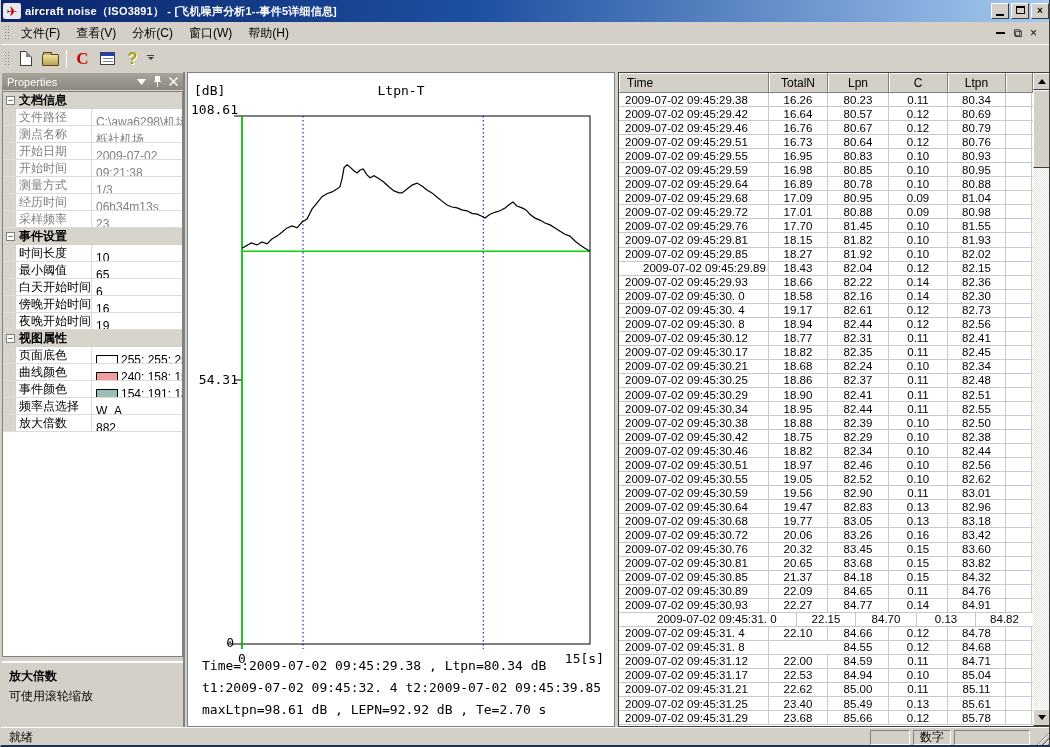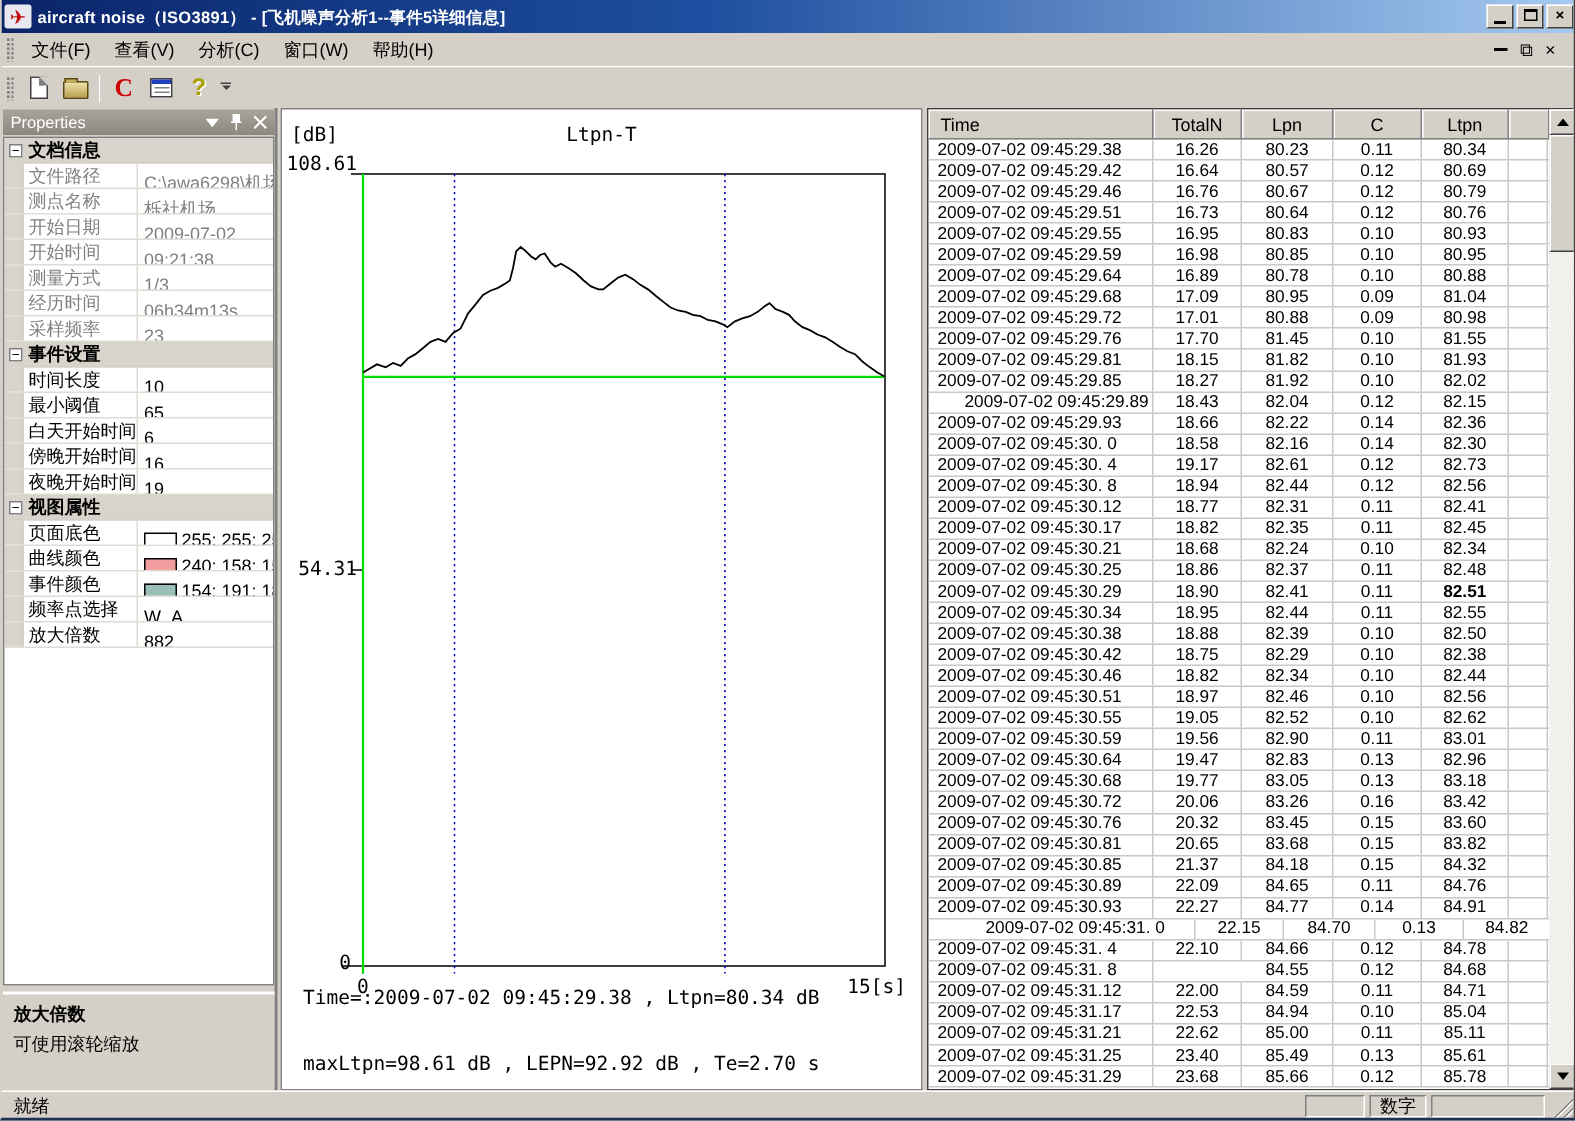--- a/index.html
+++ b/index.html
@@ -346,20 +346,21 @@
           <rect id="plot-border" x="0" y="0" width="348" height="528" fill="none" stroke="#000"></rect>
           <line id="t1-line" y1="0" y2="533" stroke-dasharray="1.5,2.5" x1="61.01599999999999" x2="61.01599999999999" stroke="#0000BB"></line>
           <line id="t2-line" y1="0" y2="533" stroke-dasharray="1.5,2.5" x1="241.28" x2="241.28" stroke="#0000BB"></line>
           <line id="threshold-line" x1="0" x2="348" y1="135.19639075591564" y2="135.19639075591564" stroke="#00DD00" stroke-width="1.5"></line>
           <line id="cursor-line" y1="0" y2="533" x1="0" x2="0" stroke="#00DD00" stroke-width="1.5"></line>
           <polyline id="curve" fill="none" stroke-width="1.2" points="0.0,132.3 9.3,126.9 15.1,128.9 20.0,126.0 25.1,127.9 29.9,123.0 35.0,120.1 39.9,116.2 45.0,111.9 50.1,109.9 55.0,111.9 60.1,106.0 65.0,103.1 70.1,92.9 74.9,87.1 80.0,80.7 84.9,77.8 90.0,75.9 94.9,73.0 97.9,71.0 100.0,62.8 102.1,51.6 105.1,48.7 108.1,51.1 112.1,55.0 115.1,56.9 118.1,54.0 121.1,53.0 125.0,58.9 128.1,61.8 132.0,59.8 137.1,62.8 142.0,66.2 147.1,71.0 152.0,74.9 157.1,76.9 160.1,76.9 165.0,73.0 170.1,69.1 174.9,67.1 180.0,70.1 184.9,73.9 190.0,76.9 195.1,81.2 200.0,85.1 205.1,89.0 210.0,91.0 215.1,91.9 219.9,93.9 225.0,94.8 229.9,97.3 235.0,98.2 239.9,100.2 242.9,102.1 248.0,98.2 252.9,96.3 258.0,94.8 263.1,91.9 268.0,88.0 271.0,86.1 274.9,90.0 280.0,91.9 284.0,93.9 287.9,98.2 293.0,102.1 297.9,104.1 303.0,107.0 308.1,108.9 313.0,111.9 318.1,115.3 322.9,118.2 328.0,120.1 332.9,125.0 338.0,128.9 342.9,132.3 348.0,135.2" stroke="#000000"></polyline>
         </svg>
       </div>
 
       <span class="footer-line" style="top:585px;">Time=:2009-07-02 09:45:29.38 , Ltpn=80.34 dB</span>
+      <span class="footer-line" style="top:607px;">t1:2009-07-02 09:45:32. 4 t2:2009-07-02 09:45:39.85</span>
       <span class="footer-line" style="top:629px;">maxLtpn=98.61 dB , LEPN=92.92 dB , Te=2.70 s</span>
     </div>
 
     <div id="table-panel">
       <div id="grid-header">
           <div class="hcell time" style="width: 150px;">Time</div>
           <div class="hcell" style="width: 59px;">TotalN</div>
           <div class="hcell" style="width: 61px;">Lpn</div>
           <div class="hcell" style="width: 59px;">C</div>
           <div class="hcell" style="width: 58px;">Ltpn</div>
@@ -532,21 +533,21 @@
             <div class="gcell" style="width: 61px;">82.37</div>
             <div class="gcell" style="width: 59px;">0.11</div>
             <div class="gcell" style="width: 58px;">82.48</div>
             <div class="gcell" style="width: 26px;"></div>
           </div>
           <div class="grow">
             <div class="gcell time" style="width: 150px;">2009-07-02 09:45:30.29</div>
             <div class="gcell" style="width: 59px;">18.90</div>
             <div class="gcell" style="width: 61px;">82.41</div>
             <div class="gcell" style="width: 59px;">0.11</div>
-            <div class="gcell" style="width: 58px; font-weight: bold;">82.51</div>
+            <div class="gcell" style="width: 58px;">82.51</div>
             <div class="gcell" style="width: 26px;"></div>
           </div>
           <div class="grow">
             <div class="gcell time" style="width: 150px;">2009-07-02 09:45:30.34</div>
             <div class="gcell" style="width: 59px;">18.95</div>
             <div class="gcell" style="width: 61px;">82.44</div>
             <div class="gcell" style="width: 59px;">0.11</div>
             <div class="gcell" style="width: 58px;">82.55</div>
             <div class="gcell" style="width: 26px;"></div>
           </div>

